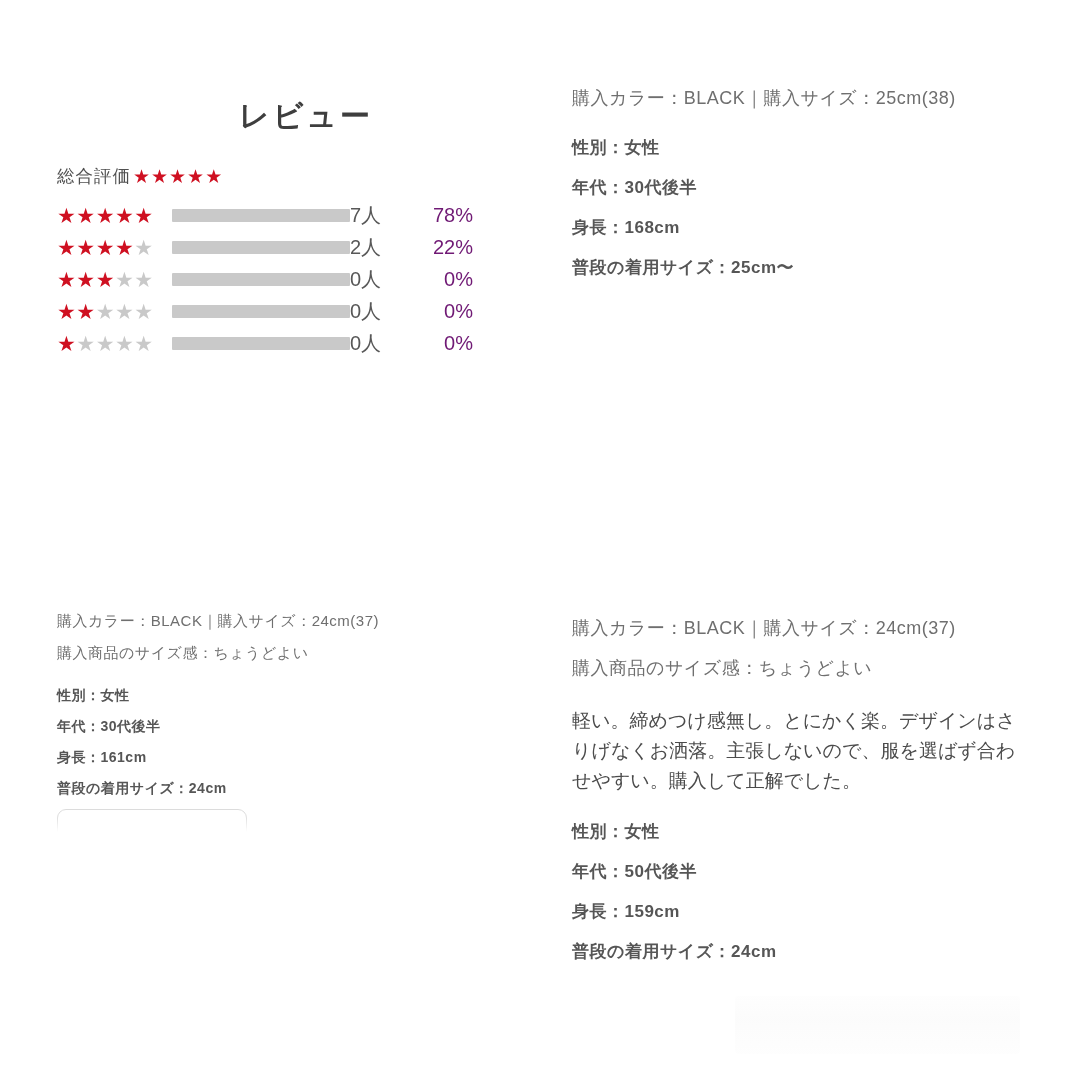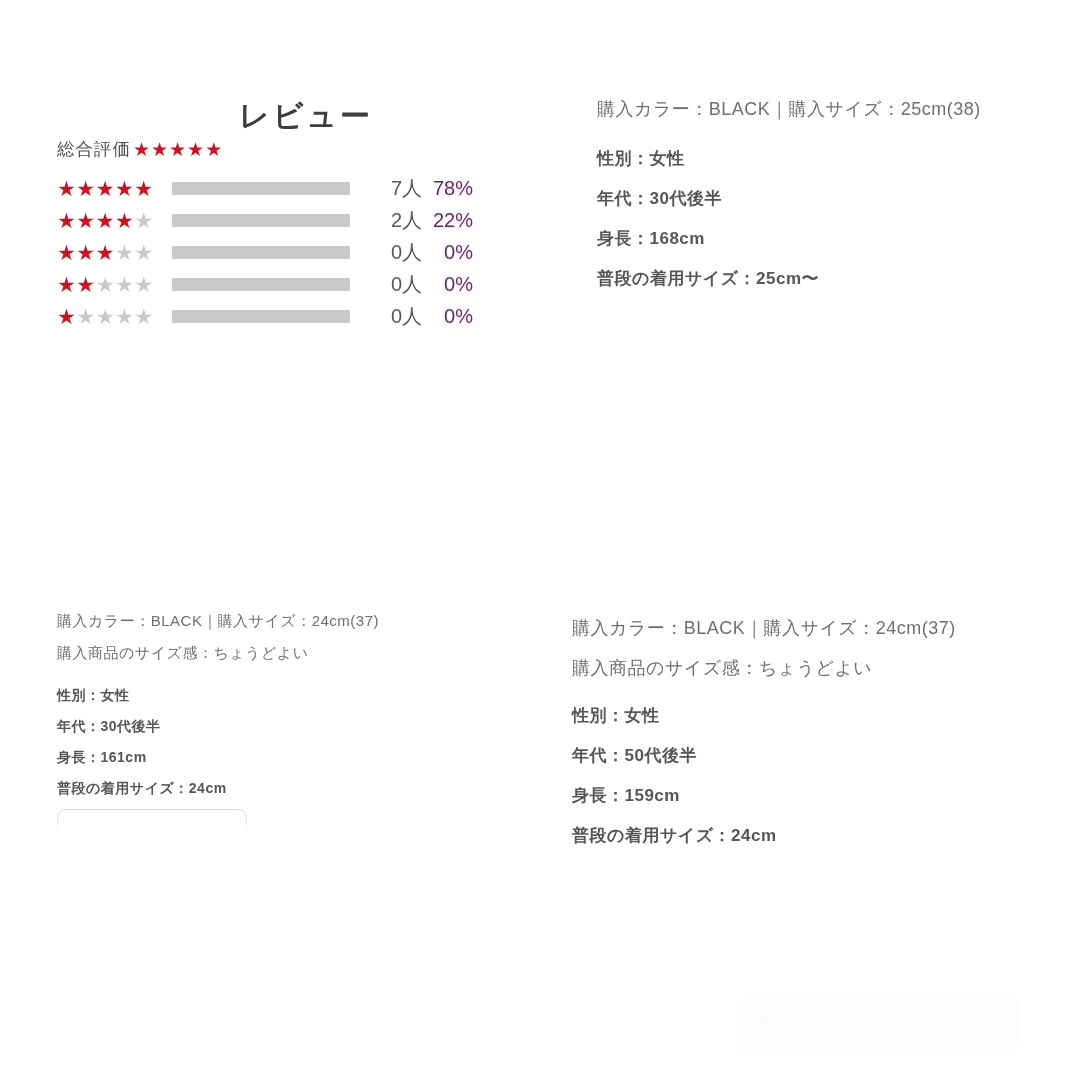--- a/index.html
+++ b/index.html
@@ -15,41 +15,41 @@
     overflow:hidden;
   }
 
   
   .summary { position:absolute; left:57px; top:96px; width:416px; }
   .summary-title {
     font-size:30px; font-weight:600; color:#3e3e3e;
     text-align:center; margin-left:82px; letter-spacing:3px;
   }
   .overall-row {
-    display:flex; align-items:center; white-space:nowrap;text-align:center;
+    display:flex; align-items:center; margin-top:27px; white-space:nowrap;text-align:center;
   }
   .overall-label { font-size:17.5px; color:#4f4f4f; letter-spacing:1px; }
   .overall-stars { font-size:19px; color:#cf1021; letter-spacing:1px; margin:0 4px 0 2px; }
   .overall-score { font-size:20px; color:#4f4f4f; letter-spacing:0.5px; }
   .breakdown { margin-top:12px; }
   .rating-row { display:flex; align-items:center; height:31.8px; }
   .row-stars { width:115px; font-size:21px; letter-spacing:0.5px; line-height:1; }
   .stars-red { color:#cf1021; }
   .stars-grey { color:#c9c9c9; }
   .bar-track {
     width:178px; height:13px; background:#c9c9c9; border-radius:1px;
     overflow:hidden; flex:none;
   }
   .bar-fill { height:100%; background:#cf1021; }
-  .row-count { width:72px; text-align:right; font-size:20px; color:#585858; }
+  .row-count { width:72px; font-size:20px; color:#585858; }
   .row-pct { width:51px; text-align:right; font-size:20px; color:#701a75; }
 
   
   .card { position:absolute; }
-  .card-tr { left:597px; top:86px; width:442px;margin-top:11px; }
+  .card-tr { left:572px; top:86px; width:442px; }
   .card-bl { left:57px; top:612px; width:452px; }
   .card-br { left:572px; top:616px; width:462px; }
 
   .meta-line { color:#6f6f6f; letter-spacing:0.5px; }
   .card-tr .meta-line { font-size:18px; }
   .card-tr .meta-line + .meta-line { margin-top:18px; }
   .card-br .meta-line { font-size:18px; }
   .card-br .meta-line + .meta-line { margin-top:16px; }
   .card-bl .meta-line { font-size:15px; }
   .card-bl .meta-line + .meta-line { margin-top:13px; }
@@ -157,20 +157,21 @@
       <div class="detail-line">普段の着用サイズ：24cm</div>
     </div>
     <div class="more-button-wrap">
       <div class="more-button"></div>
     </div>
   </section>
 
   <section class="card card-br">
     <div class="meta-line">購入カラー：BLACK｜購入サイズ：24cm(37)</div>
     <div class="meta-line">購入商品のサイズ感：ちょうどよい</div>
+    <p class="review-body">軽い。締めつけ感無し。とにかく楽。デザインはさりげなくお洒落。主張しないので、服を選ばず合わせやすい。購入して正解でした。</p>
     <div class="details">
       <div class="detail-line">性別：女性</div>
       <div class="detail-line">年代：50代後半</div>
       <div class="detail-line">身長：159cm</div>
       <div class="detail-line">普段の着用サイズ：24cm</div>
     </div>
   </section>
 
   <div class="watermark"></div>
 

